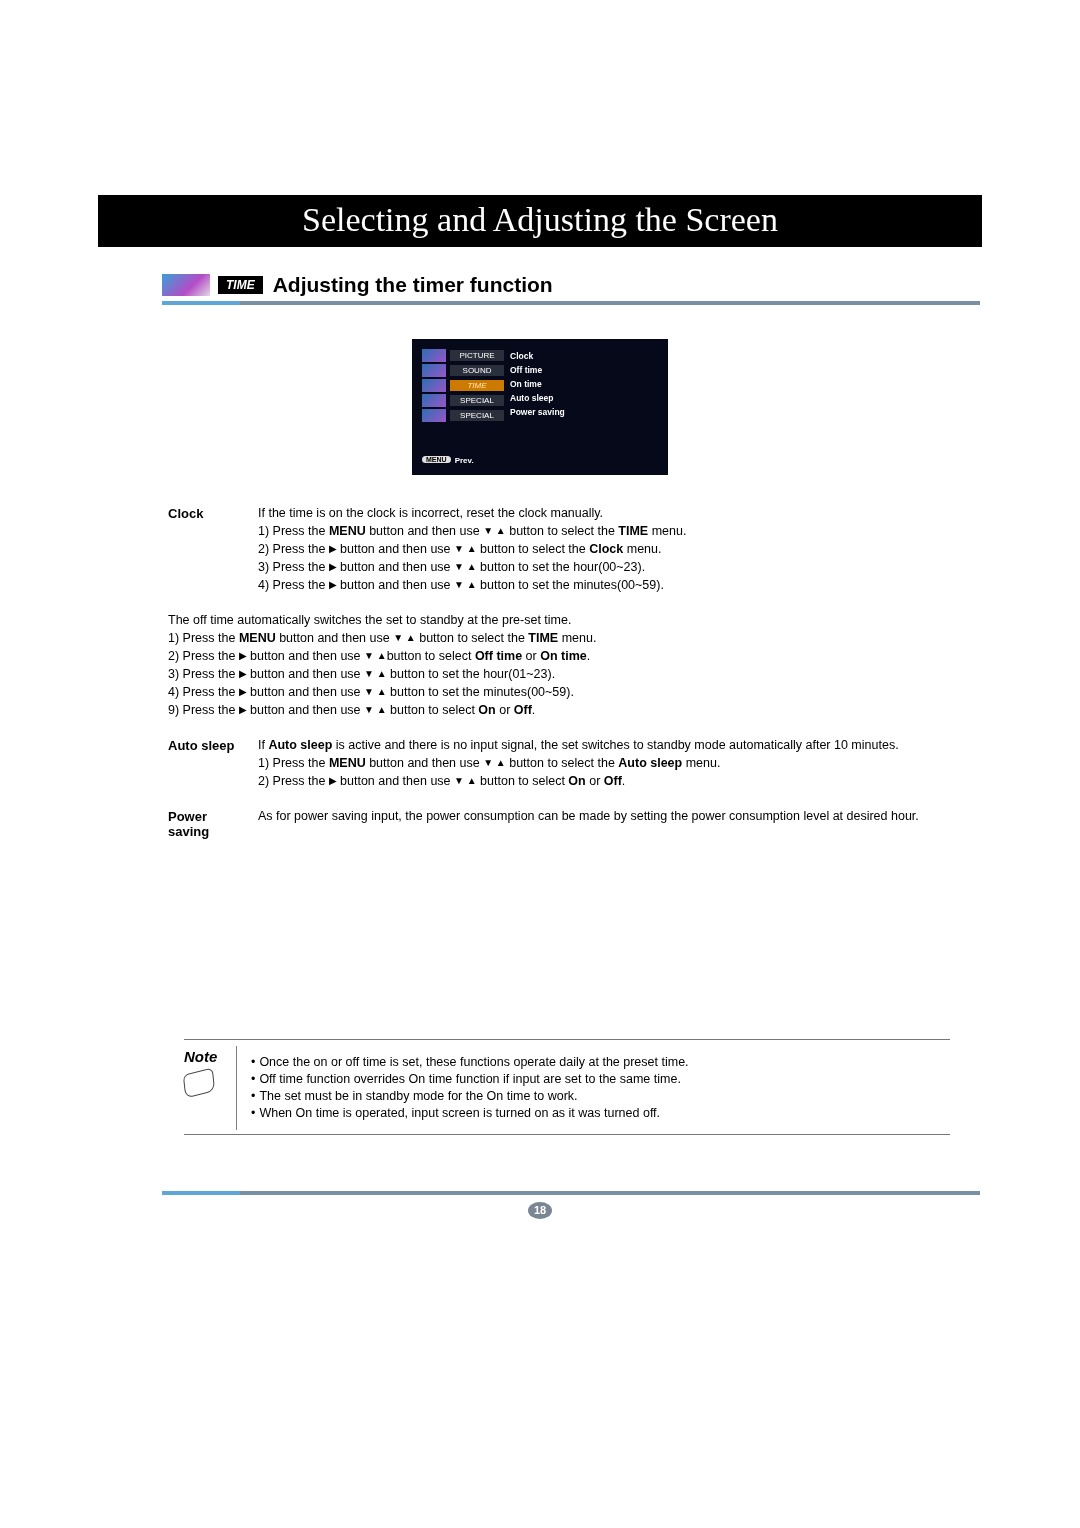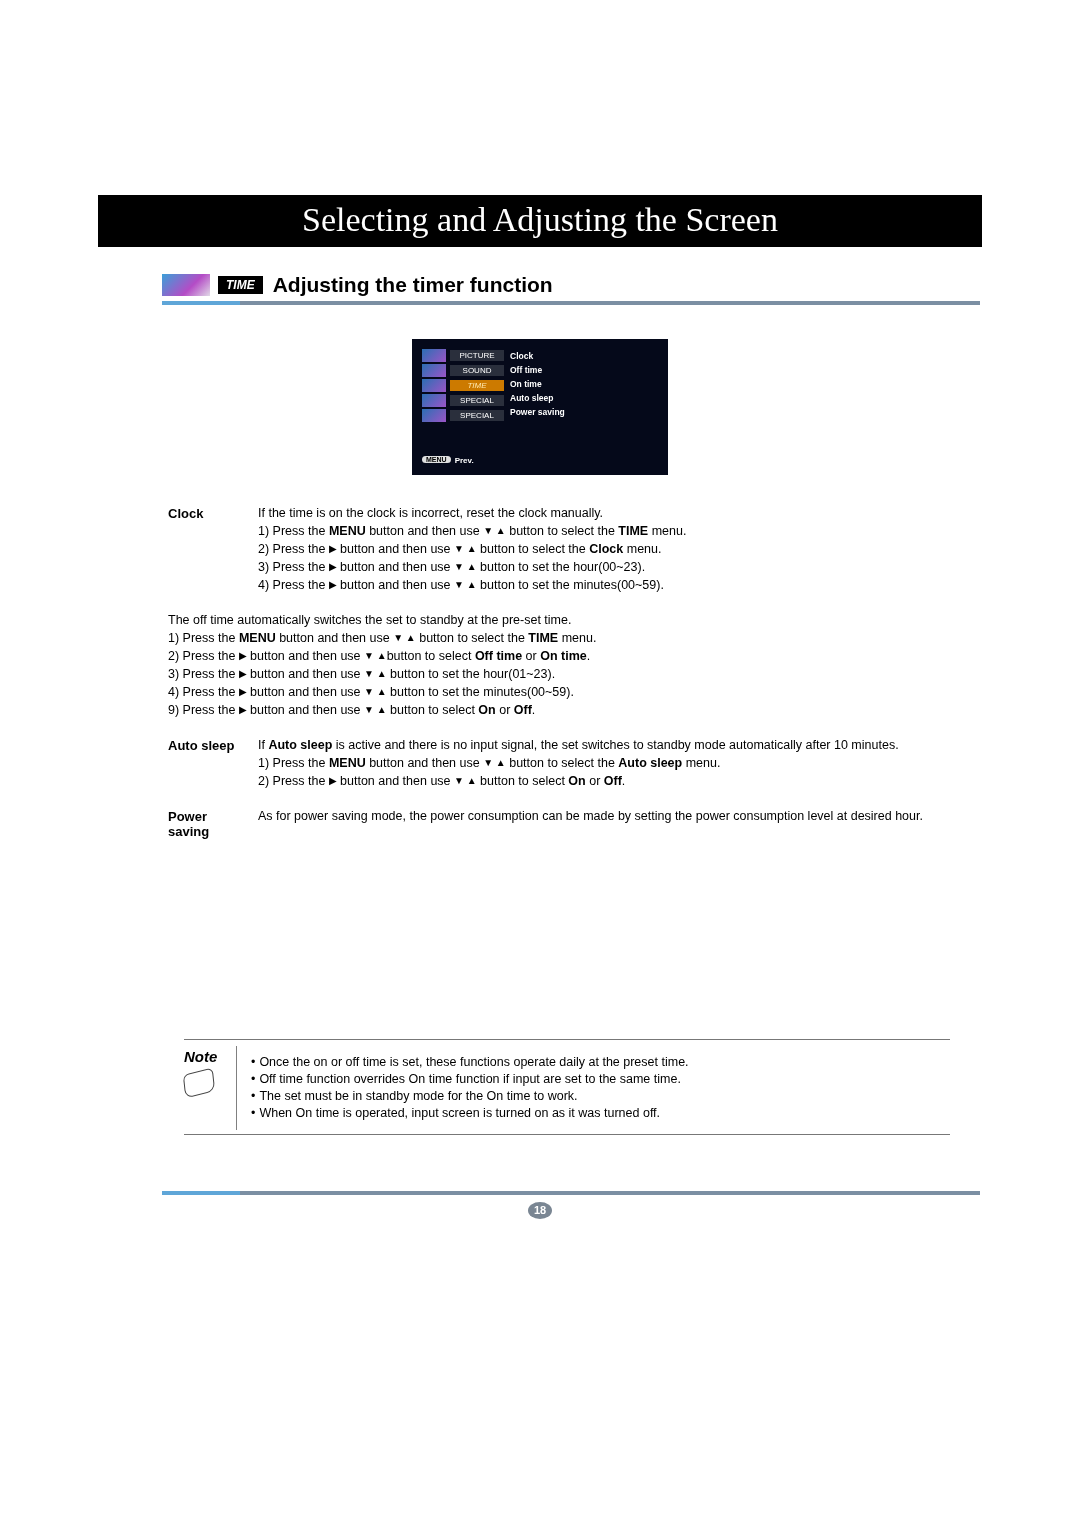--- a/index.html
+++ b/index.html
@@ -183,21 +183,21 @@
         <div><span>1) Press the </span><span class="b">MENU</span><span> button and then use </span><span class="tri">▼ ▲</span><span> button to select the </span><span class="b">Auto sleep</span><span> menu.</span></div>
         <div><span>2) Press the </span><span class="tri">▶</span><span>  button and then use </span><span class="tri">▼ ▲</span><span> button to select </span><span class="b">On</span><span> or </span><span class="b">Off</span><span>.</span></div>
       </div>
     </div>
 
     <div class="sec">
       <div class="sec-label">
         <div>Power</div>
         <div>saving</div>
       </div>
-      <div class="sec-body">As for power saving mode, the power consumption can be made by setting the power consumption level at desired hour.</div>
+      <div class="sec-body">As for power saving input, the power consumption can be made by setting the power consumption level at desired hour.</div>
     </div>
   </div>
 
   <div style="margin:0 30px 0 84px;">
     <div class="note-divider"></div>
     <div class="note-row">
       <div class="note-lbl-col">
         <div class="note-lbl">Note</div>
         <div class="note-icon"></div>
       </div>

